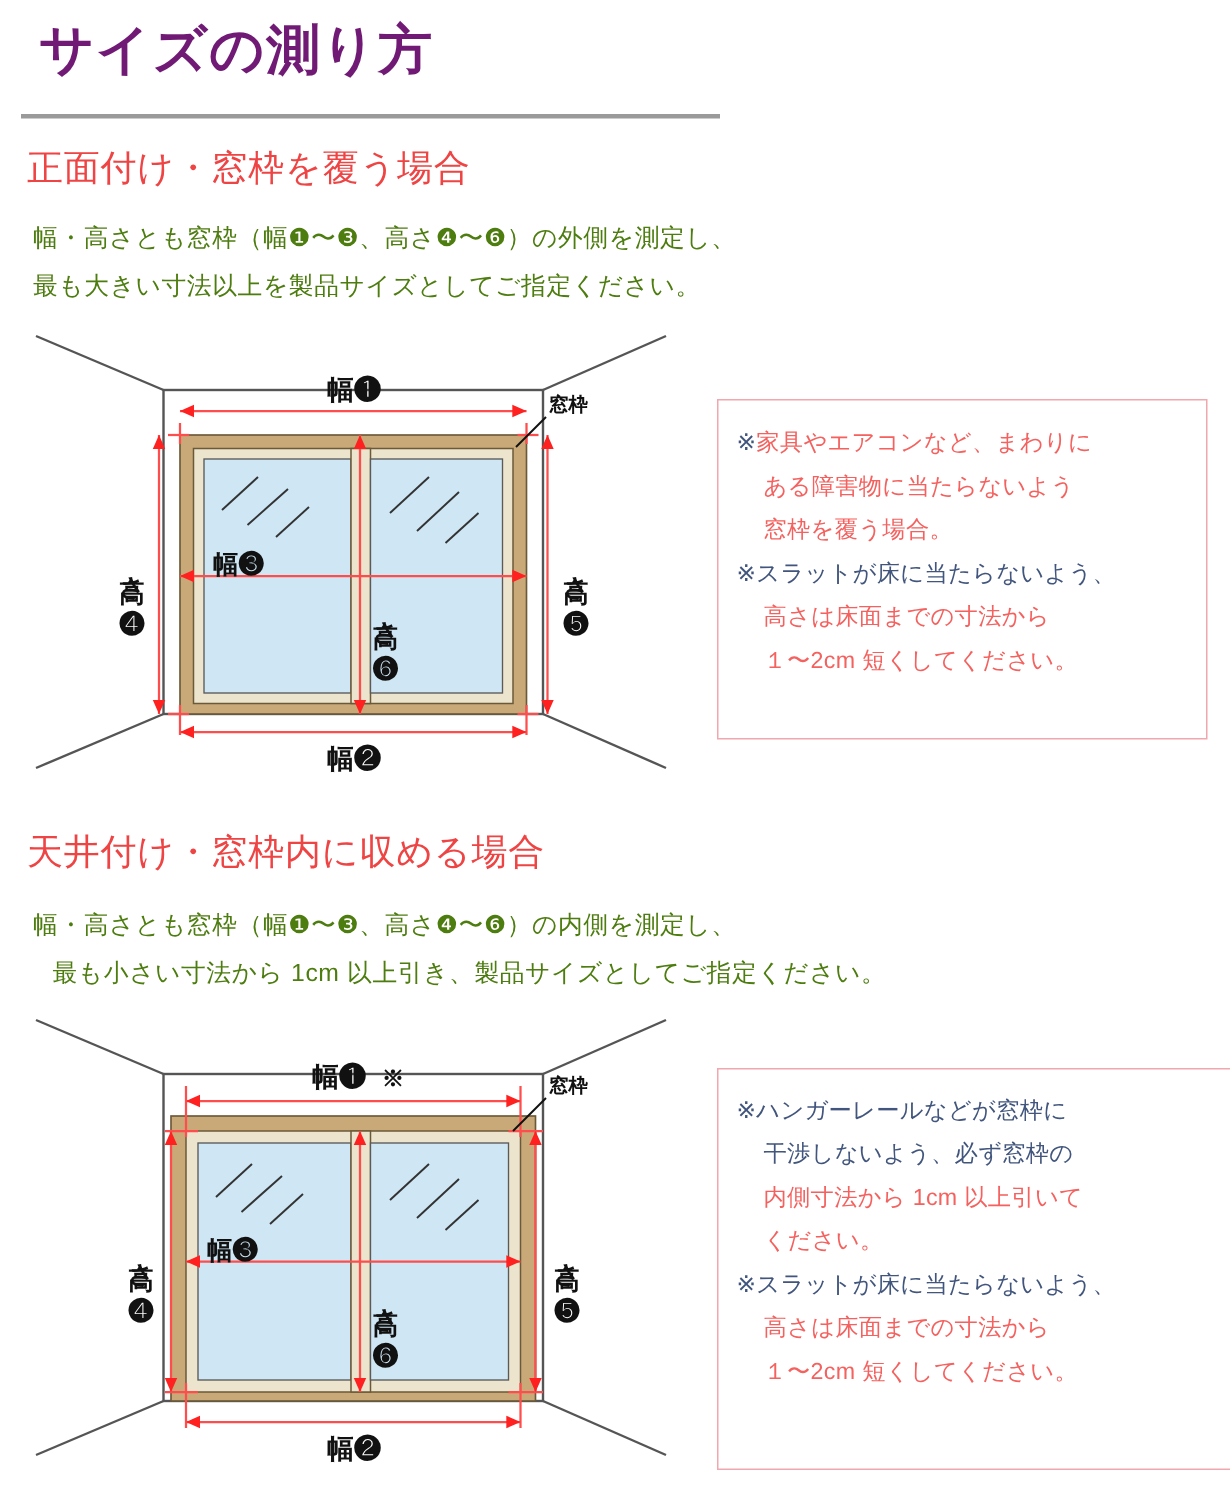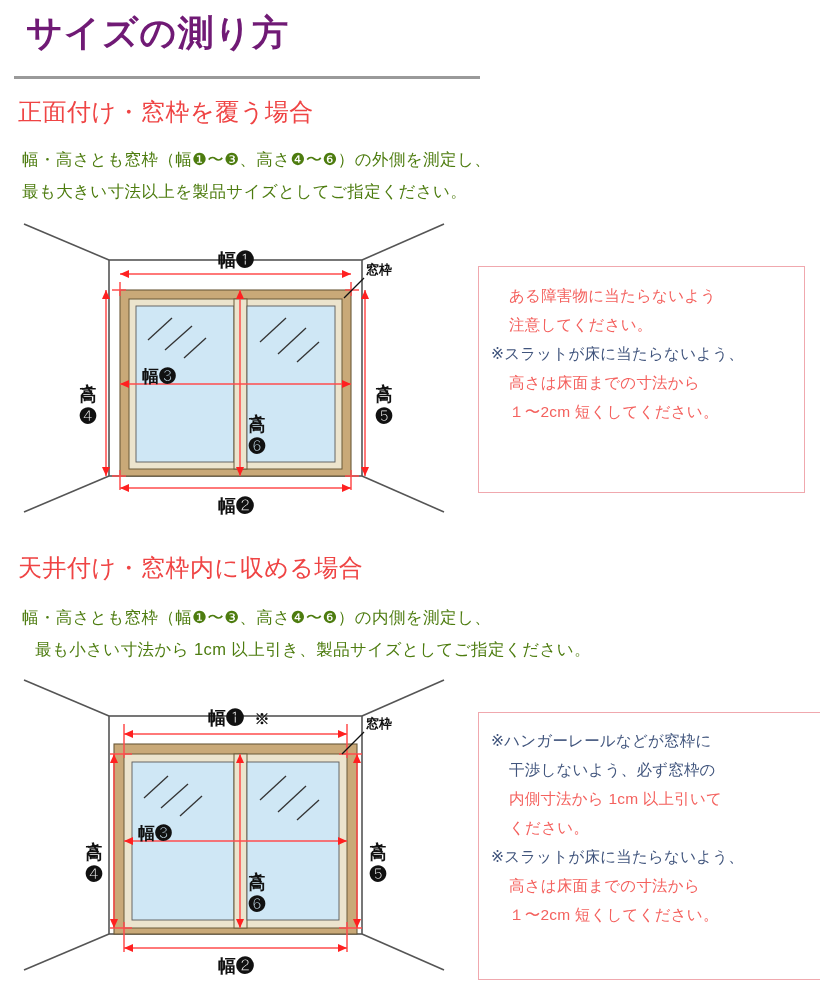--- a/index.html
+++ b/index.html
@@ -140,25 +140,28 @@
     <text x="370" y="200" font-size="17" font-weight="bold" text-anchor="middle">❺</text>
 
     <text x="243" y="180" font-size="17" font-weight="bold" writing-mode="tb" glyph-orientation-vertical="0">高さ</text>
     <text x="243" y="230" font-size="17" font-weight="bold" text-anchor="middle">❻</text>
   </g>
 </svg>
 </div>
 
 <div class="note-box" style="left:478px;top:266px;width:327px;height:227px;">
   <div style="padding:14px 10px 0 12px;">
+    <div class="note-line">
+      <span class="mk">※</span><span class="rd">家具やエアコンなど、まわりに</span>
+    </div>
     <div class="note-line note-ind">
       <span class="rd">ある障害物に当たらないよう</span>
     </div>
     <div class="note-line note-ind">
-      <span class="rd">注意してください。</span>
+      <span class="rd">窓枠を覆う場合。</span>
     </div>
     <div class="note-line">
       <span class="mk">※</span><span class="mk">スラットが床に当たらないよう、</span>
     </div>
     <div class="note-line note-ind">
       <span class="rd">高さは床面までの寸法から</span>
     </div>
     <div class="note-line note-ind">
       <span class="rd">１〜2cm 短くしてください。</span>
     </div>

